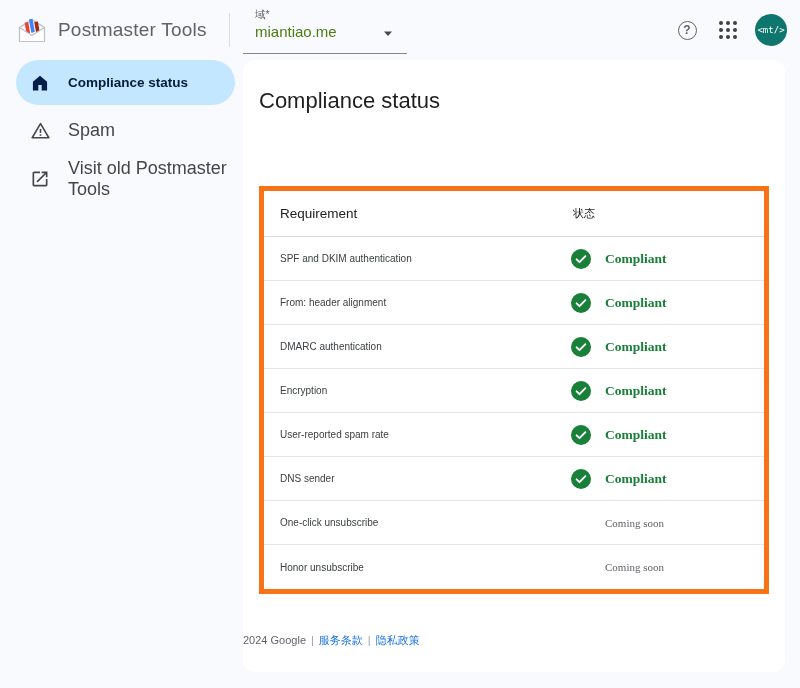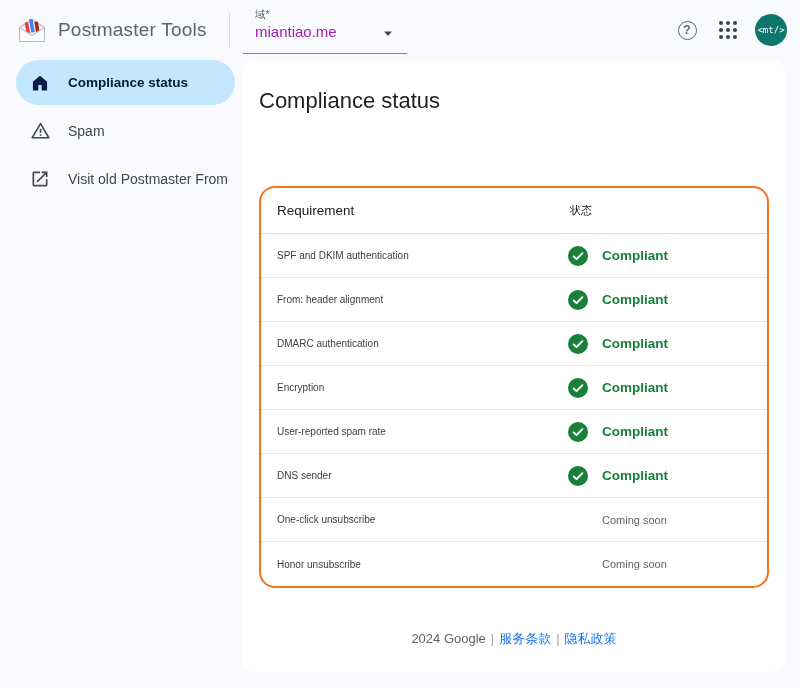--- a/index.html
+++ b/index.html
@@ -10,62 +10,62 @@
   
   .topbar { position:absolute; top:0; left:0; width:800px; height:60px; display:flex; align-items:center; }
   .brand { display:flex; align-items:center; gap:10px; padding-left:16px; }
   .brand .logo { width:32px; height:30px; flex:0 0 auto; }
   .brand .app-title { font-size:19px; color:#5f6368; letter-spacing:.2px; }
   .topbar-divider { width:1px; height:34px; background:#dadce0; margin-left:22px; }
 
   .domain-select { position:absolute; left:243px; top:4px; width:164px; height:50px;
       border-bottom:1px solid #80868b; cursor:pointer; }
   .domain-select .ds-label { position:absolute; left:12px; top:4px; font-size:10.5px; color:#5f6368; }
-  .domain-select .ds-value { position:absolute; left:12px; top:19px; font-size:15px; color:#a21caf; }
+  .domain-select .ds-value { position:absolute; left:12px; top:19px; font-size:15px; color:#4d7c0f; }
   .domain-select .ds-caret { position:absolute; right:14px; top:21px; width:10px; height:10px; }
 
   .topbar-actions { position:absolute; right:13px; top:0; height:60px; display:flex; align-items:center; gap:13px; }
   .icon-btn { background:none; border:none; width:28px; height:28px; display:flex; align-items:center; justify-content:center; cursor:pointer; }
   .help-circle { width:19px; height:19px; border:1.7px solid #5f6368; border-radius:50%;
       display:flex; align-items:center; justify-content:center; font-size:12px; font-weight:bold; color:#5f6368; }
   .grid-icon { display:grid; grid-template-columns:repeat(3,4px); grid-gap:3px; }
   .grid-icon i { width:4px; height:4px; border-radius:50%; background:#3c4043; }
   .avatar { width:32px; height:32px; border-radius:50%; background:#0f766e; color:#fff;
       display:flex; align-items:center; justify-content:center;
       font-family:"DejaVu Sans Mono", monospace; font-size:9px; cursor:pointer; border:none; }
 
   
   .sidebar { position:absolute; top:60px; left:0; width:243px; }
   .nav-item { position:relative; display:flex; align-items:center; height:45px; margin:0 8px 0 16px;
       border-radius:23px; cursor:pointer; color:#444746; }
   .nav-item .nav-icon { width:24px; height:24px; margin-left:12px; flex:0 0 auto; display:flex; align-items:center; justify-content:center; }
-  .nav-item .nav-label { margin-left:16px; font-size:14px; }
+  .nav-item .nav-label { margin-left:16px; font-size:18px; }
   .nav-item.selected { background:#c2e7ff; color:#001d35; }
   .nav-item.selected .nav-label { font-weight:bold; font-size:13.5px; }
   .nav-item + .nav-item { margin-top:3px; }
 
   
   .card { position:absolute; left:243px; top:60px; width:542px; height:612px; background:#ffffff; border-radius:12px; }
   .page-title { position:absolute; left:16px; top:28px; font-size:22px; color:#1f1f1f; font-weight:400; }
   .page-desc { position:absolute; left:16px; top:62px; width:508px; font-size:14px; line-height:22px; color:#444746; }
   .page-desc a { color:#1a73e8; text-decoration:underline; cursor:pointer; }
 
-  .table { position:absolute; left:16px; top:126px; width:510px; border:2px solid #f97316; border-radius:16px; background:#fff; }
+  .table { position:absolute; left:16px; top:126px; width:510px; border:5px solid #f97316; border-radius:0; background:#fff; }
   .t-head { display:flex; align-items:center; height:46px; border-bottom:1px solid #dadce0; }
   .t-head .c-req { margin-left:16px; font-size:13.5px; color:#202124; }
   .t-head .c-status { position:absolute; left:309px; font-size:11px; color:#202124; }
   .t-row { position:relative; display:flex; align-items:center; height:44px; border-bottom:1px solid #e4e6ea; }
   .t-row:last-child { border-bottom:none; }
   .t-row .req { margin-left:16px; font-size:10px; color:#3c4043; }
-  .t-row .status { position:absolute; left:307px; display:flex; align-items:center; }
+  .t-row .status { position:absolute; left:307px; display:flex; align-items:center;font-family:Liberation Serif, serif; }
   .t-row .status .check { width:20px; height:20px; margin-right:14px; }
   .t-row .status.compliant .status-text { color:#188038; font-weight:bold; font-size:13.5px; }
   .t-row .status.coming .status-text { color:#5f6368; font-size:11px; margin-left:34px; }
 
-  .card-footer { position:absolute; left:0; bottom:24px; width:100%; text-align:center; font-size:13px; color:#5f6368; }
+  .card-footer { position:absolute; left:0; bottom:24px; width:100%; text-align:left; font-size:11px; color:#5f6368; }
   .card-footer a { color:#1a73e8; text-decoration:none; cursor:pointer; }
   .card-footer .sep { color:#9aa0a6; margin:0 5px; }
 </style>
 </head>
 <body>
 
 <div class="page">
 
   <div class="topbar">
     <div class="brand">
@@ -133,21 +133,21 @@
         </svg>
       </span>
       <span class="nav-label">Spam</span>
     </div>
     <div class="nav-item">
       <span class="nav-icon">
         <svg viewBox="0 0 24 24" width="20" height="20">
           <path d="M19 19H5V5h7V3H5c-1.1 0-2 .9-2 2v14c0 1.1.9 2 2 2h14c1.1 0 2-.9 2-2v-7h-2v7zM14 3v2h3.59l-9.83 9.83 1.41 1.41L19 6.41V10h2V3h-7z" fill="#444746"></path>
         </svg>
       </span>
-      <span class="nav-label">Visit old Postmaster From</span>
+      <span class="nav-label">Visit old Postmaster Tools</span>
     </div>
   </nav>
 
   <main class="card">
     <h1 class="page-title">Compliance status</h1>
 
     <section class="table">
       <div class="t-head">
         <span class="c-req">Requirement</span>
         <span class="c-status">状态</span>

